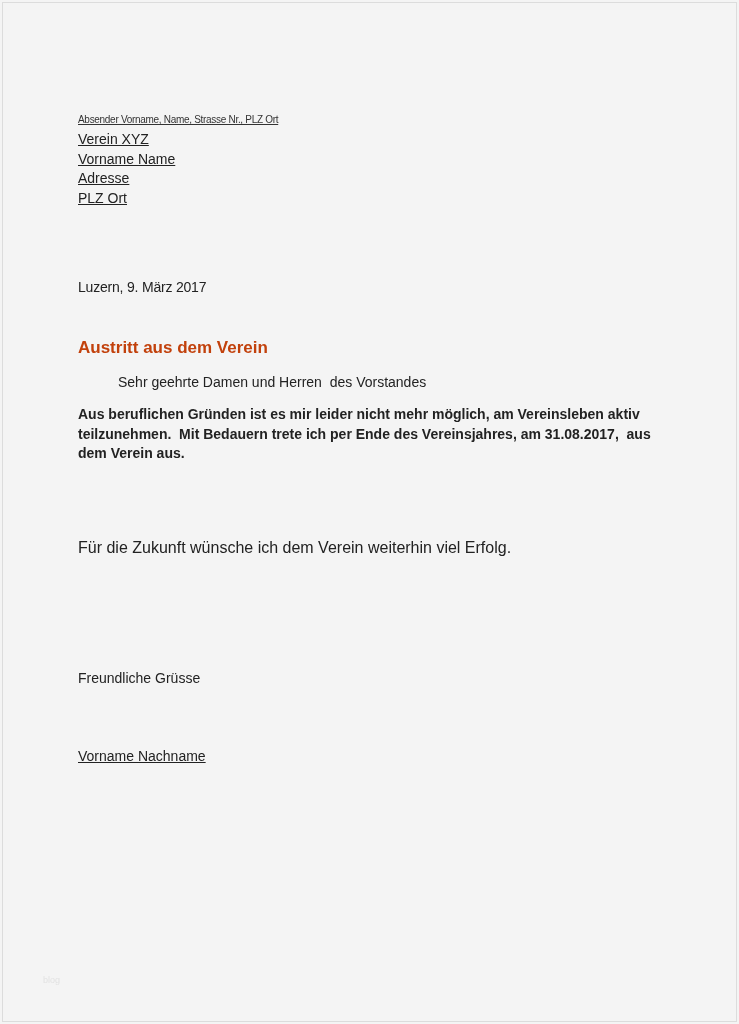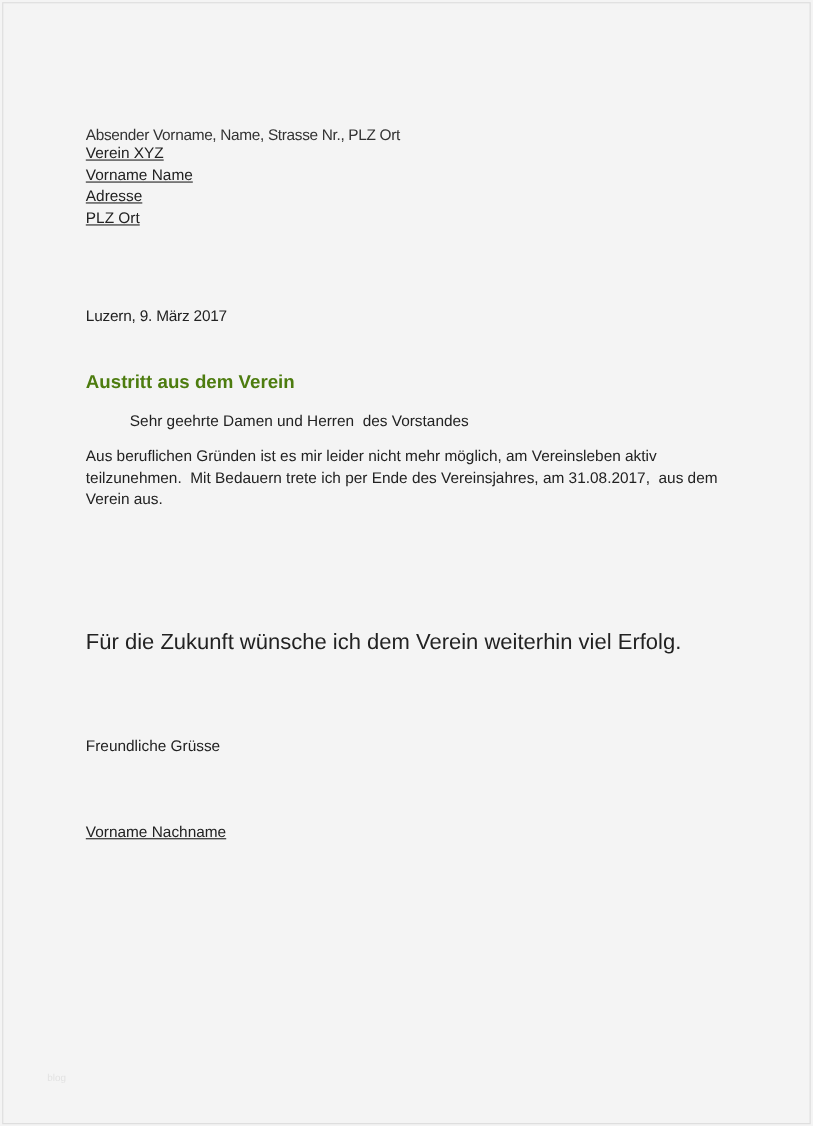--- a/index.html
+++ b/index.html
@@ -12,31 +12,31 @@
       overflow: hidden;
     }
     .frame {
       position: absolute; left: 2px; top: 2px; right: 2px; bottom: 2px;
       border: 1px solid #dcdcdc;
       box-sizing: border-box;
       background: #f4f4f4;
     }
     .abs { position: absolute; left: 75px; }
     .sender-line {
-      top: 111px; font-size: 14px; color: #333;
+      top: 111px; font-size: 10px; text-decoration: underline; color: #333;
       letter-spacing: -0.3px;
     }
     .addr { top: 127px; font-size: 14px; line-height: 19.5px; }
     .addr div { white-space: nowrap; text-decoration: underline; }
     .date { top: 276px; font-size: 14px; letter-spacing: -0.2px; }
-    .subject { top: 335px; font-size: 17px; font-weight: bold; color: #4d7c0f; }
+    .subject { top: 335px; font-size: 17px; font-weight: bold; color: #c2410c; }
     .salutation { top: 371px; font-size: 14px; }
-    .para1 { top: 402px; font-size: 14px; line-height: 19.5px; width: 600px; }
+    .para1 { top: 402px; font-size: 14px; line-height: 19.5px; width: 600px; font-weight: bold; }
     .para2 { top: 472px; font-size: 14px; }
-    .para3 { top: 536px; font-size: 20px; margin-top: 34px; }
+    .para3 { top: 536px; font-size: 16px; }
     .closing { top: 667px; font-size: 14px; }
     .signature { top: 745px; font-size: 14px; text-decoration: underline; }
     .watermark { position: absolute; left: 40px; top: 972px; font-size: 9px; color: #e2e2e2; }
   </style>
 </head>
 <body>
 
 <div class="frame">
   <div class="abs sender-line">Absender Vorname, Name, Strasse Nr., PLZ Ort</div>
   <div class="abs addr">

